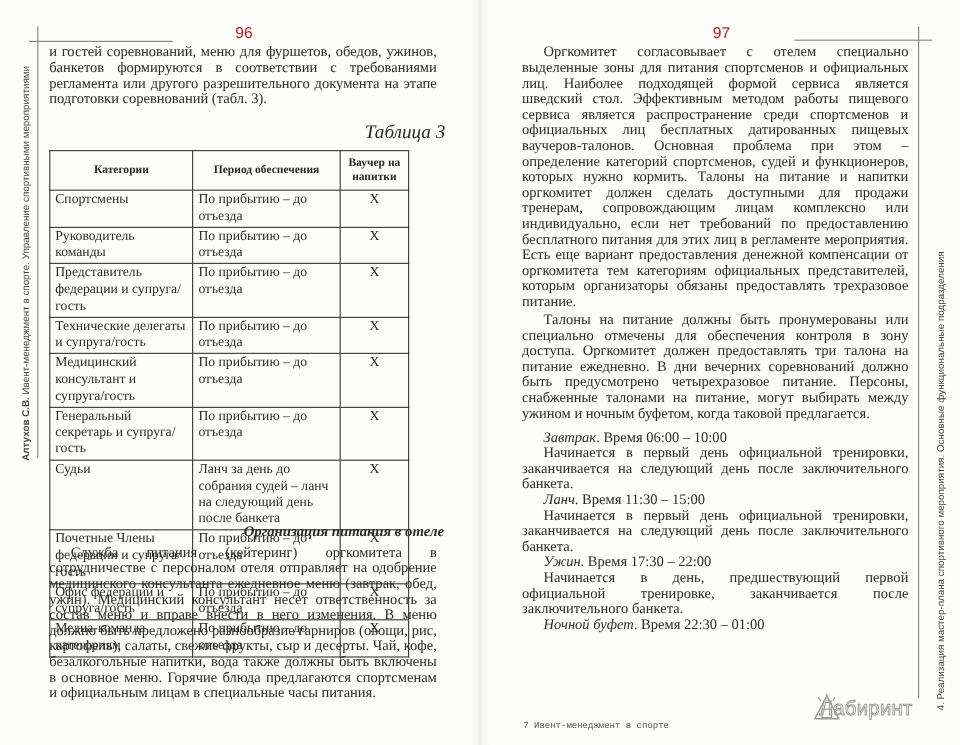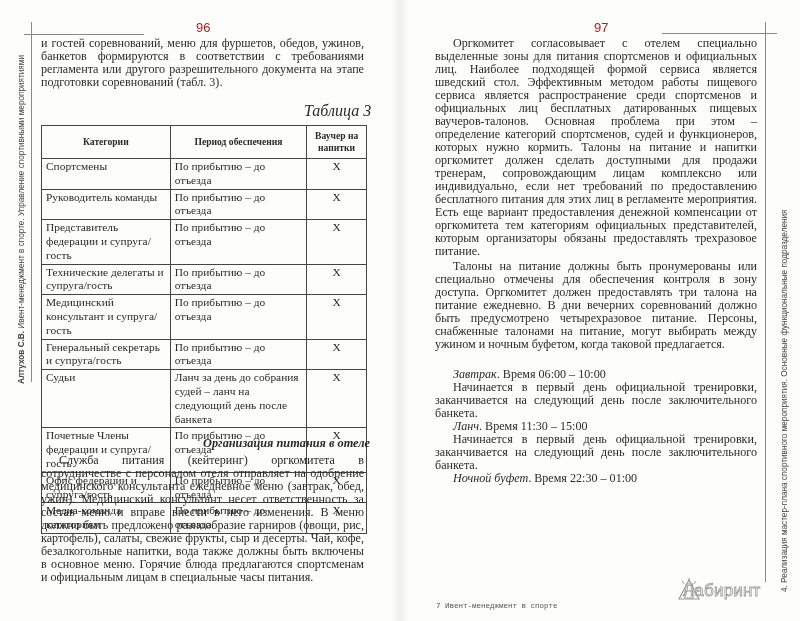--- a/index.html
+++ b/index.html
@@ -52,21 +52,21 @@
     font-size: 12.1px; line-height: 13px; text-align: justify;
   }
   .p { margin: 0; }
   .indent { text-indent: 18px; }
 
   .left-intro { left: 41px; top: 37px; width: 323px; }
   .table-num { position: absolute; left: 304px; top: 102px; font-size: 16px; font-style: italic; }
   .table-title { position: absolute; left: 40px; width: 330px; top: 108px; text-align: center; font-weight: bold; font-size: 11.6px; }
 
   table.meal {
-    position: absolute; left: 41px; top: 125px; width: 326px;
+    position: absolute; left: 41px; top: 125px; width: 300px;
     border-collapse: collapse;
     font-size: 11.4px; line-height: 13.8px;
   }
   table.meal th, table.meal td {
     border: 1px solid #444; vertical-align: top; padding: 1px 4px;
   }
   table.meal th { font-size: 9.6px; font-weight: bold; text-align: center; vertical-align: middle; height: 30px; line-height: 12px; }
   table.meal td.x { text-align: center; }
   table.meal .c1 { width: 124px; }
   table.meal .c2 { width: 134px; }
@@ -190,26 +190,28 @@
   <div class="side-rule-right"></div>
   <div class="side-label side-label-right">
     <span>4. Реализация мастер-плана спортивного мероприятия.</span>
     <span>Основные функциональные подразделения</span>
   </div>
 
   <div class="text-block right-body">
     <p class="p indent">Оргкомитет согласовывает с отелем специально выделенные зоны для питания спортсменов и официальных лиц. Наиболее подходящей формой сервиса является шведский стол. Эффективным методом работы пищевого сервиса является распространение среди спортсменов и официальных лиц бесплатных датированных пищевых ваучеров-талонов. Основная проблема при этом – определение категорий спортсменов, судей и функционеров, которых нужно кормить. Талоны на питание и напитки оргкомитет должен сделать доступными для продажи тренерам, сопровождающим лицам комплексно или индивидуально, если нет требований по предоставлению бесплатного питания для этих лиц в регламенте мероприятия. Есть еще вариант предоставления денежной компенсации от оргкомитета тем категориям официальных представителей, которым организаторы обязаны предоставлять трехразовое питание.</p>
     <p class="p indent" style="margin-top:2px;">Талоны на питание должны быть пронумерованы или специально отмечены для обеспечения контроля в зону доступа. Оргкомитет должен предоставлять три талона на питание ежедневно. В дни вечерних соревнований должно быть предусмотрено четырехразовое питание. Персоны, снабженные талонами на питание, могут выбирать между ужином и ночным буфетом, когда таковой предлагается.</p>
 
-    <p class="p indent" style="margin-top:17px;"><span class="em">Завтрак</span>. <span>Время 06:00 – 10:00</span></p>
+    <p class="p indent" style="margin-top:7px;"><span class="em">Завтрак</span>. <span>Время 06:00 – 10:00</span></p>
     <p class="p indent">Начинается в первый день официальной тренировки, заканчивается на следующий день после заключительного банкета.</p>
 
     <p class="p indent"><span class="em">Ланч</span>. <span>Время 11:30 – 15:00</span></p>
     <p class="p indent">Начинается в первый день официальной тренировки, заканчивается на следующий день после заключительного банкета.</p>
 
+    <p class="p indent"><span class="em">Ужин</span>. <span>Время 17:30 – 22:00</span></p>
+    <p class="p indent">Начинается в день, предшествующий первой официальной тренировке, заканчивается после заключительного банкета.</p>
 
     <p class="p indent"><span class="em">Ночной буфет</span>. <span>Время 22:30 – 01:00</span></p>
 
   </div>
 
   <div class="footer">7  Ивент-менеджмент в спорте</div>
 
   <svg class="wm-icon" viewBox="0 0 26 22">
     <polygon points="3,21 13,2 23,21" fill="none" stroke="#9a9a9a" stroke-width="1.2"></polygon>
     <line x1="13" y1="0" x2="13" y2="4" stroke="#9a9a9a" stroke-width="1"></line>

